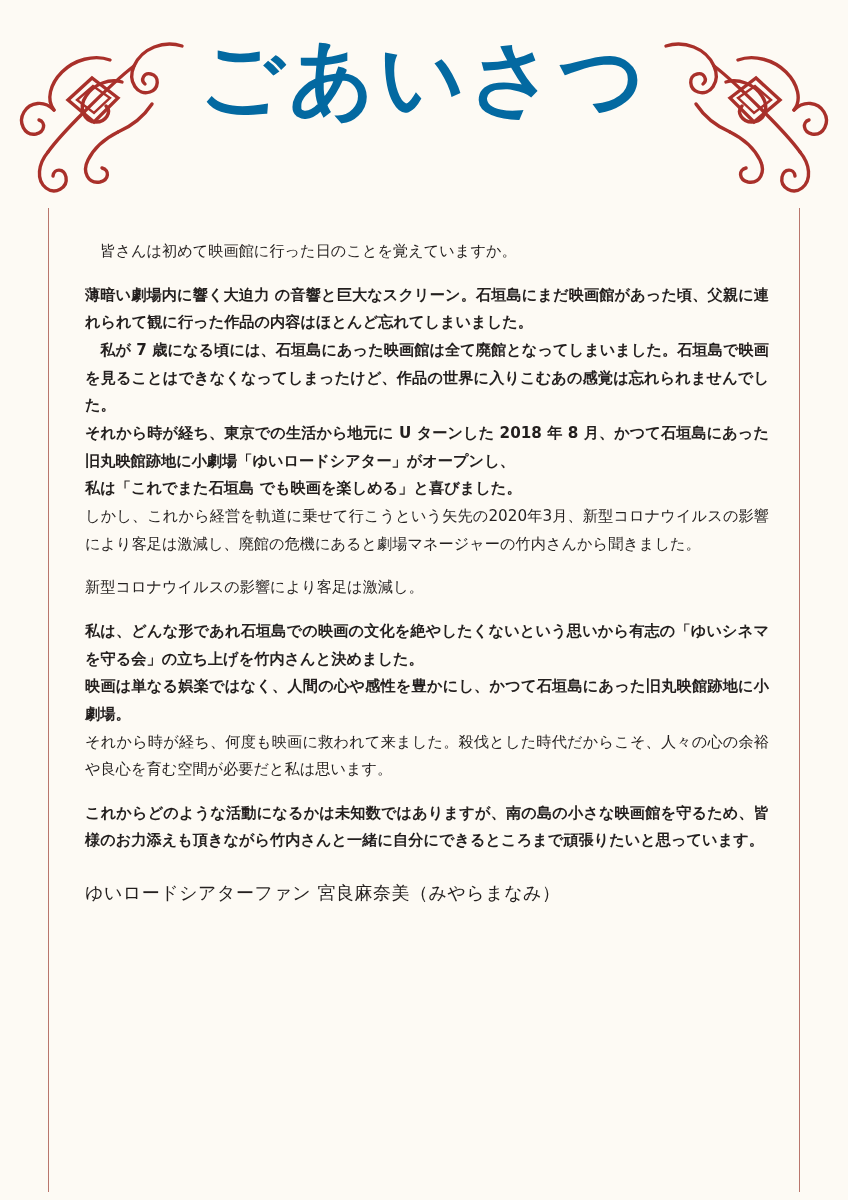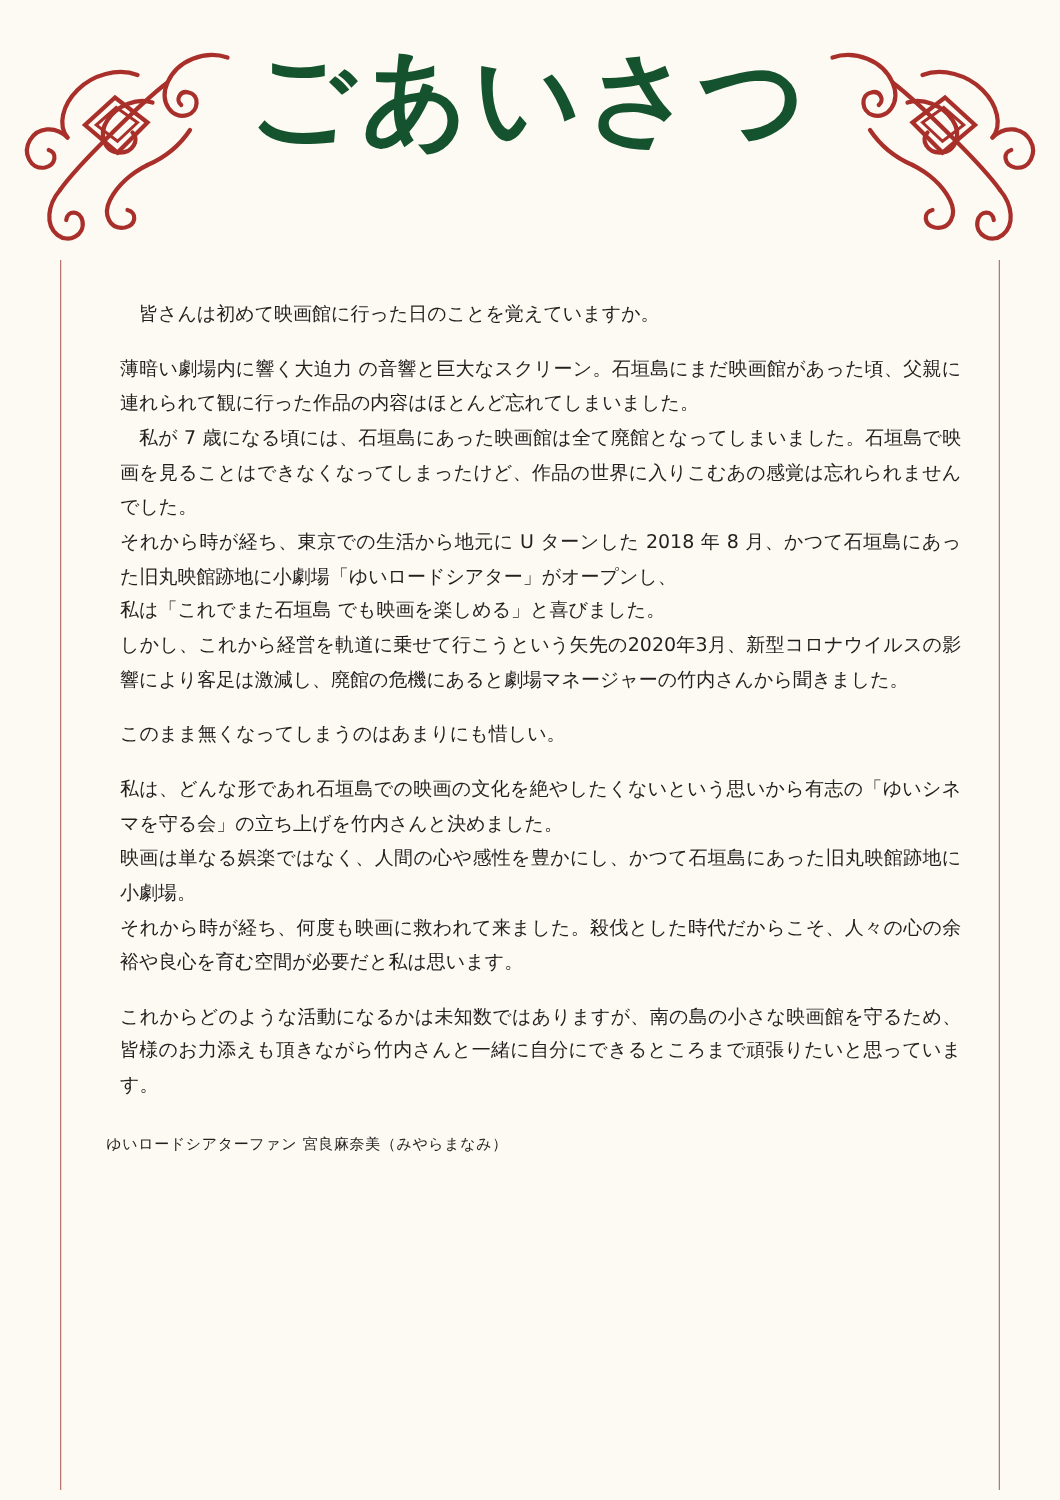--- a/index.html
+++ b/index.html
@@ -32,21 +32,21 @@
   .title {
     position: absolute;
     left: 0;
     right: 0;
     top: 34px;
     text-align: center;
     font-family: "DejaVu Sans", sans-serif;
     font-size: 84px;
     line-height: 1.05;
     font-weight: 700;
-    color: #14532d;
+    color: #0369a1;
     letter-spacing: 4px;
   }
 
   .ornament {
     position: absolute;
     top: 38px;
     width: 175px;
     height: 160px;
   }
   .ornament-left { left: 14px; }
@@ -69,33 +69,34 @@
     left: 36px;
     right: 30px;
     top: 30px;
     font-size: 15.2px;
     line-height: 1.82;
     color: #231f1e;
     font-family: "DejaVu Sans", sans-serif;
   }
 
   p.para {
-    margin: 0 0 16px 11px;
+    margin: 0 0 16px 0;
     text-align: justify;
     text-justify: inter-character;
   }
   p.para.tight {
     margin-bottom: 0;
+    font-weight: bold;
   }
   p.indent {
     text-indent: 1em;
   }
   p.sign {
     margin: 22px 0 0 0;
-    font-size: 12px;
+    font-size: 18px;
     letter-spacing: 0.5px;
   }
 </style>
 </head>
 <body>
 
 <div class="page">
 
   <div class="header">
 
@@ -142,21 +143,21 @@
       <p class="para indent">皆さんは初めて映画館に行った日のことを覚えていますか。</p>
 
       <p class="para tight">薄暗い劇場内に響く大迫力 の音響と巨大なスクリーン。石垣島にまだ映画館があった頃、父親に連れられて観に行った作品の内容はほとんど忘れてしまいました。</p>
 
       <p class="para indent tight">私が 7 歳になる頃には、石垣島にあった映画館は全て廃館となってしまいました。石垣島で映画を見ることはできなくなってしまったけど、作品の世界に入りこむあの感覚は忘れられませんでした。</p>
       <p class="para tight">それから時が経ち、東京での生活から地元に U ターンした 2018 年 8 月、かつて石垣島にあった旧丸映館跡地に小劇場「ゆいロードシアター」がオープンし、</p>
       <p class="para tight">私は「これでまた石垣島 でも映画を楽しめる」と喜びました。</p>
 
       <p class="para">しかし、これから経営を軌道に乗せて行こうという矢先の2020年3月、新型コロナウイルスの影響により客足は激減し、廃館の危機にあると劇場マネージャーの竹内さんから聞きました。</p>
 
-      <p class="para">このまま無くなってしまうのはあまりにも惜しい。</p>
+      <p class="para">新型コロナウイルスの影響により客足は激減し。</p>
 
       <p class="para tight">私は、どんな形であれ石垣島での映画の文化を絶やしたくないという思いから有志の「ゆいシネマを守る会」の立ち上げを竹内さんと決めました。</p>
       <p class="para tight">映画は単なる娯楽ではなく、人間の心や感性を豊かにし、かつて石垣島にあった旧丸映館跡地に小劇場。</p>
       <p class="para">それから時が経ち、何度も映画に救われて来ました。殺伐とした時代だからこそ、人々の心の余裕や良心を育む空間が必要だと私は思います。</p>
 
       <p class="para tight">これからどのような活動になるかは未知数ではありますが、南の島の小さな映画館を守るため、皆様のお力添えも頂きながら竹内さんと一緒に自分にできるところまで頑張りたいと思っています。</p>
 
       <p class="sign">ゆいロードシアターファン 宮良麻奈美（みやらまなみ）</p>
     </div>
   </div>

